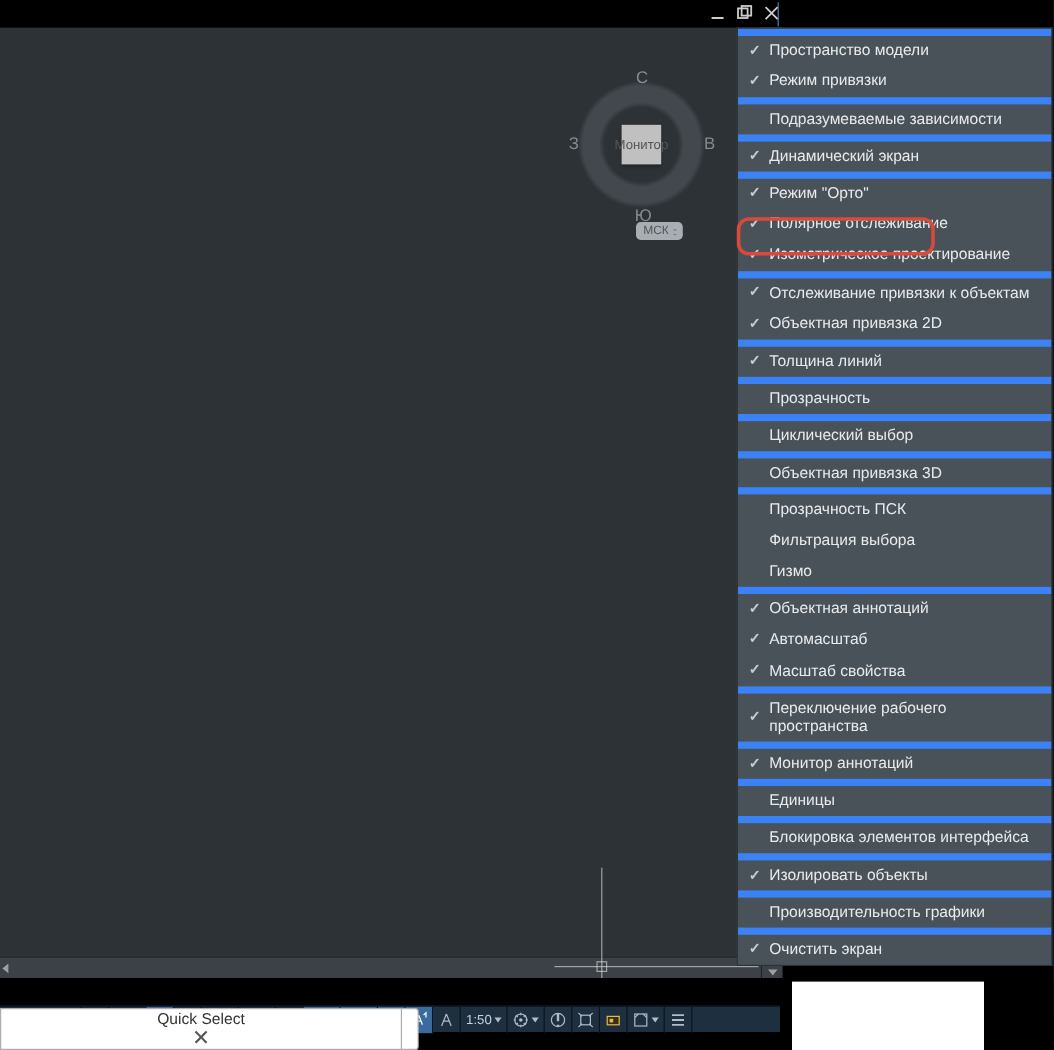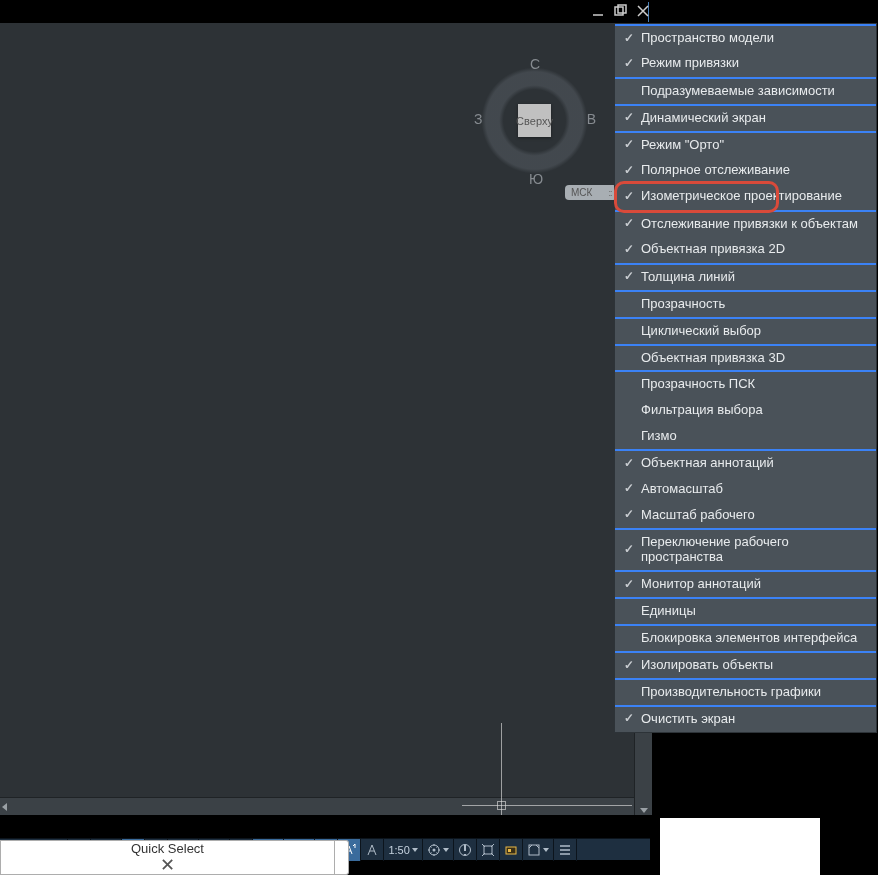--- a/index.html
+++ b/index.html
@@ -121,29 +121,29 @@
       font-weight: normal;
     }
     .compass-n { top: -2px; left: 58px; }
     .compass-s { bottom: -4px; left: 57px; }
     .compass-w { top: 53px; left: 2px; }
     .compass-e { top: 53px; right: 1px; }
 
     .ucs-badge {
       position: absolute;
       top: 162px;
-      left: 565px;
+      left: 530px;
       background: #a8aeb3;
       color: #555;
       font-size: 10px;
       padding: 2px 6px;
       border-radius: 4px;
       display: flex;
       align-items: center;
-      gap: 16px;
+      gap: 3px;
     }
     .ucs-dots {
       letter-spacing: -1px;
       color: #666;
       font-size: 9px;
     }
 
     .handle-bar {
       position: absolute;
       top: 192px;
@@ -193,21 +193,21 @@
     }
     .menu-item {
       display: flex;
       align-items: center;
       padding: 5px 10px 5px 26px;
       color: #e8ebed;
       position: relative;
       min-height: 26px;
       line-height: 1.15;
     }
-    .menu-group-sep { border-top: 2px solid #3b82f6; }
+    .menu-group-sep { border-top: 6px solid #3b82f6; }
     .menu-check::before {
       content: "✓";
       position: absolute;
       left: 9px;
       color: #c8ccd0;
       font-size: 12px;
       font-weight: bold;
     }
     .menu-highlight {
       position: absolute;
@@ -341,21 +341,21 @@
 <div class="canvas-area">
   <div class="scrollbar-right">
     <div class="scroll-arrow"></div>
   </div>
   <div class="scrollbar-bottom">
     <div class="scroll-arrow-left"></div>
   </div>
 
   <div class="compass">
     <div class="compass-ring"></div>
-    <div class="compass-center">Сверху</div>
+    <div class="compass-center">Монитор</div>
     <div class="compass-label compass-n">С</div>
     <div class="compass-label compass-s">Ю</div>
     <div class="compass-label compass-w">З</div>
     <div class="compass-label compass-e">В</div>
   </div>
 
   <div class="ucs-badge">
     <span>МСК</span>
     <span class="ucs-dots">::</span>
   </div>
@@ -379,21 +379,21 @@
     <div class="menu-item menu-check">Объектная привязка 2D</div>
     <div class="menu-item menu-check menu-group-sep">Толщина линий</div>
     <div class="menu-item menu-group-sep">Прозрачность</div>
     <div class="menu-item menu-group-sep">Циклический выбор</div>
     <div class="menu-item menu-group-sep">Объектная привязка 3D</div>
     <div class="menu-item menu-group-sep">Прозрачность ПСК</div>
     <div class="menu-item">Фильтрация выбора</div>
     <div class="menu-item">Гизмо</div>
     <div class="menu-item menu-check menu-group-sep">Объектная аннотаций</div>
     <div class="menu-item menu-check">Автомасштаб</div>
-    <div class="menu-item menu-check">Масштаб рабочего</div>
+    <div class="menu-item menu-check">Масштаб свойства</div>
     <div class="menu-item menu-check menu-group-sep">Переключение рабочего пространства</div>
     <div class="menu-item menu-check menu-group-sep">Монитор аннотаций</div>
     <div class="menu-item menu-group-sep">Единицы</div>
     <div class="menu-item menu-group-sep">Блокировка элементов интерфейса</div>
     <div class="menu-item menu-check menu-group-sep">Изолировать объекты</div>
     <div class="menu-item menu-group-sep">Производительность графики</div>
     <div class="menu-item menu-check menu-group-sep">Очистить экран</div>
   </div>
 <div class="menu-highlight"></div>
 

